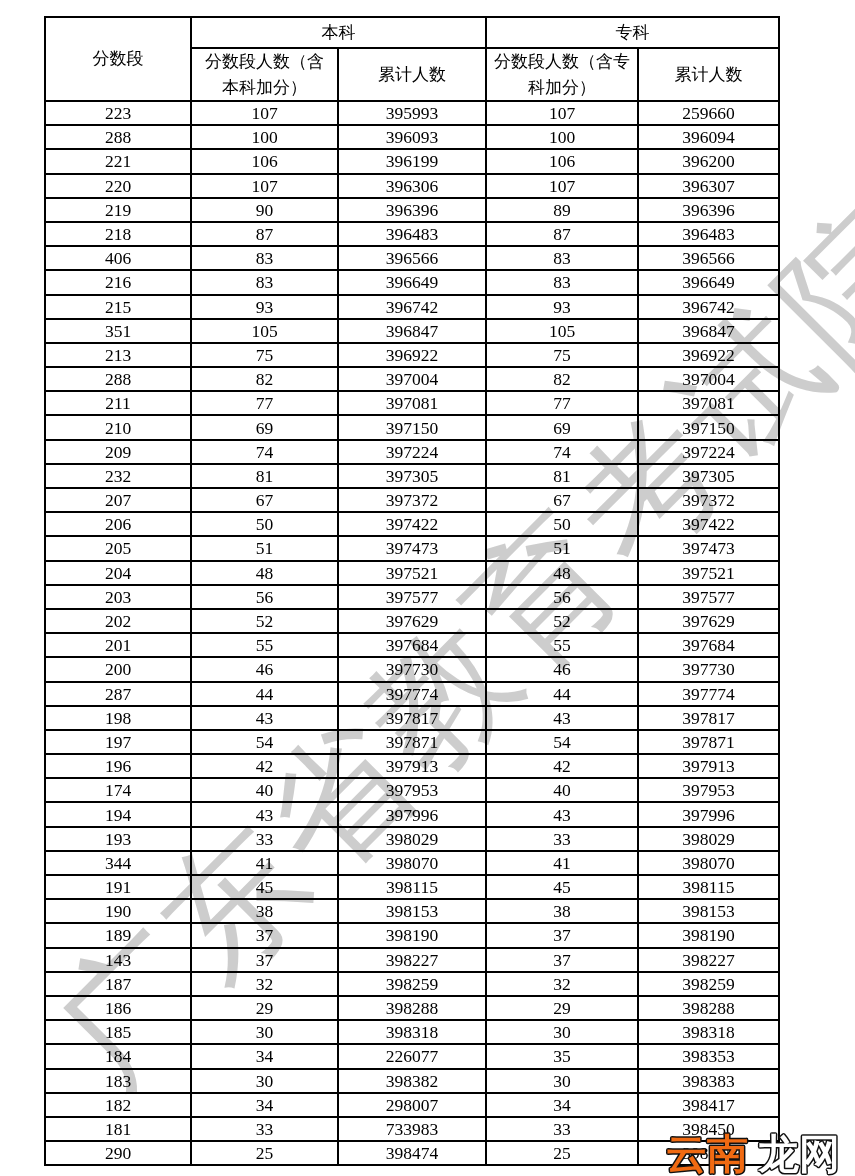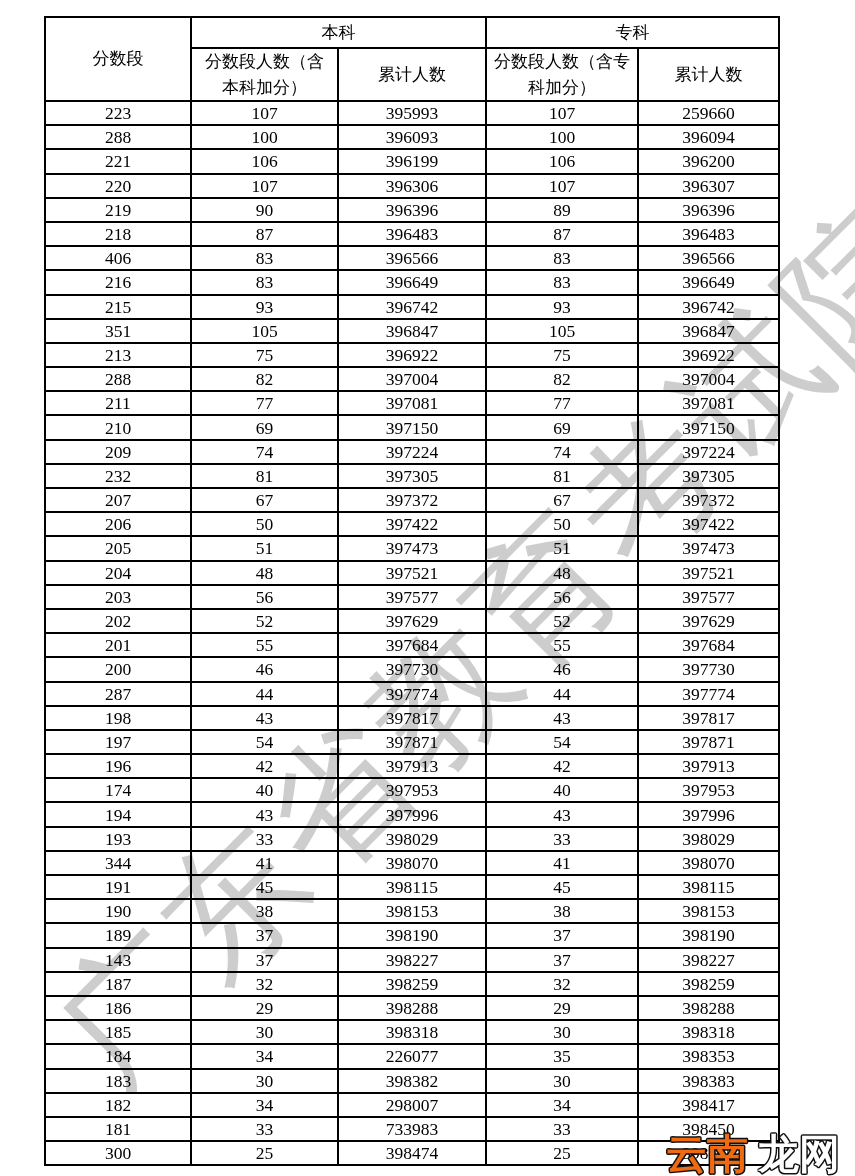--- a/index.html
+++ b/index.html
@@ -389,21 +389,21 @@
           <td>398417</td>
         </tr>
         <tr>
           <td>181</td>
           <td>33</td>
           <td>733983</td>
           <td>33</td>
           <td>398450</td>
         </tr>
         <tr>
-          <td>300</td>
+          <td>290</td>
           <td>25</td>
           <td>398474</td>
           <td>25</td>
           <td>398475</td>
         </tr>
       </tbody>
   </table>
 
   <svg class="site-logo" width="192" height="48" viewBox="0 0 192 48">
     <text x="2" y="39" font-family="Liberation Sans, sans-serif" font-size="41" font-weight="bold" stroke="#111111" stroke-width="3" paint-order="stroke" stroke-linejoin="round" fill="#f06a12">云南</text>

